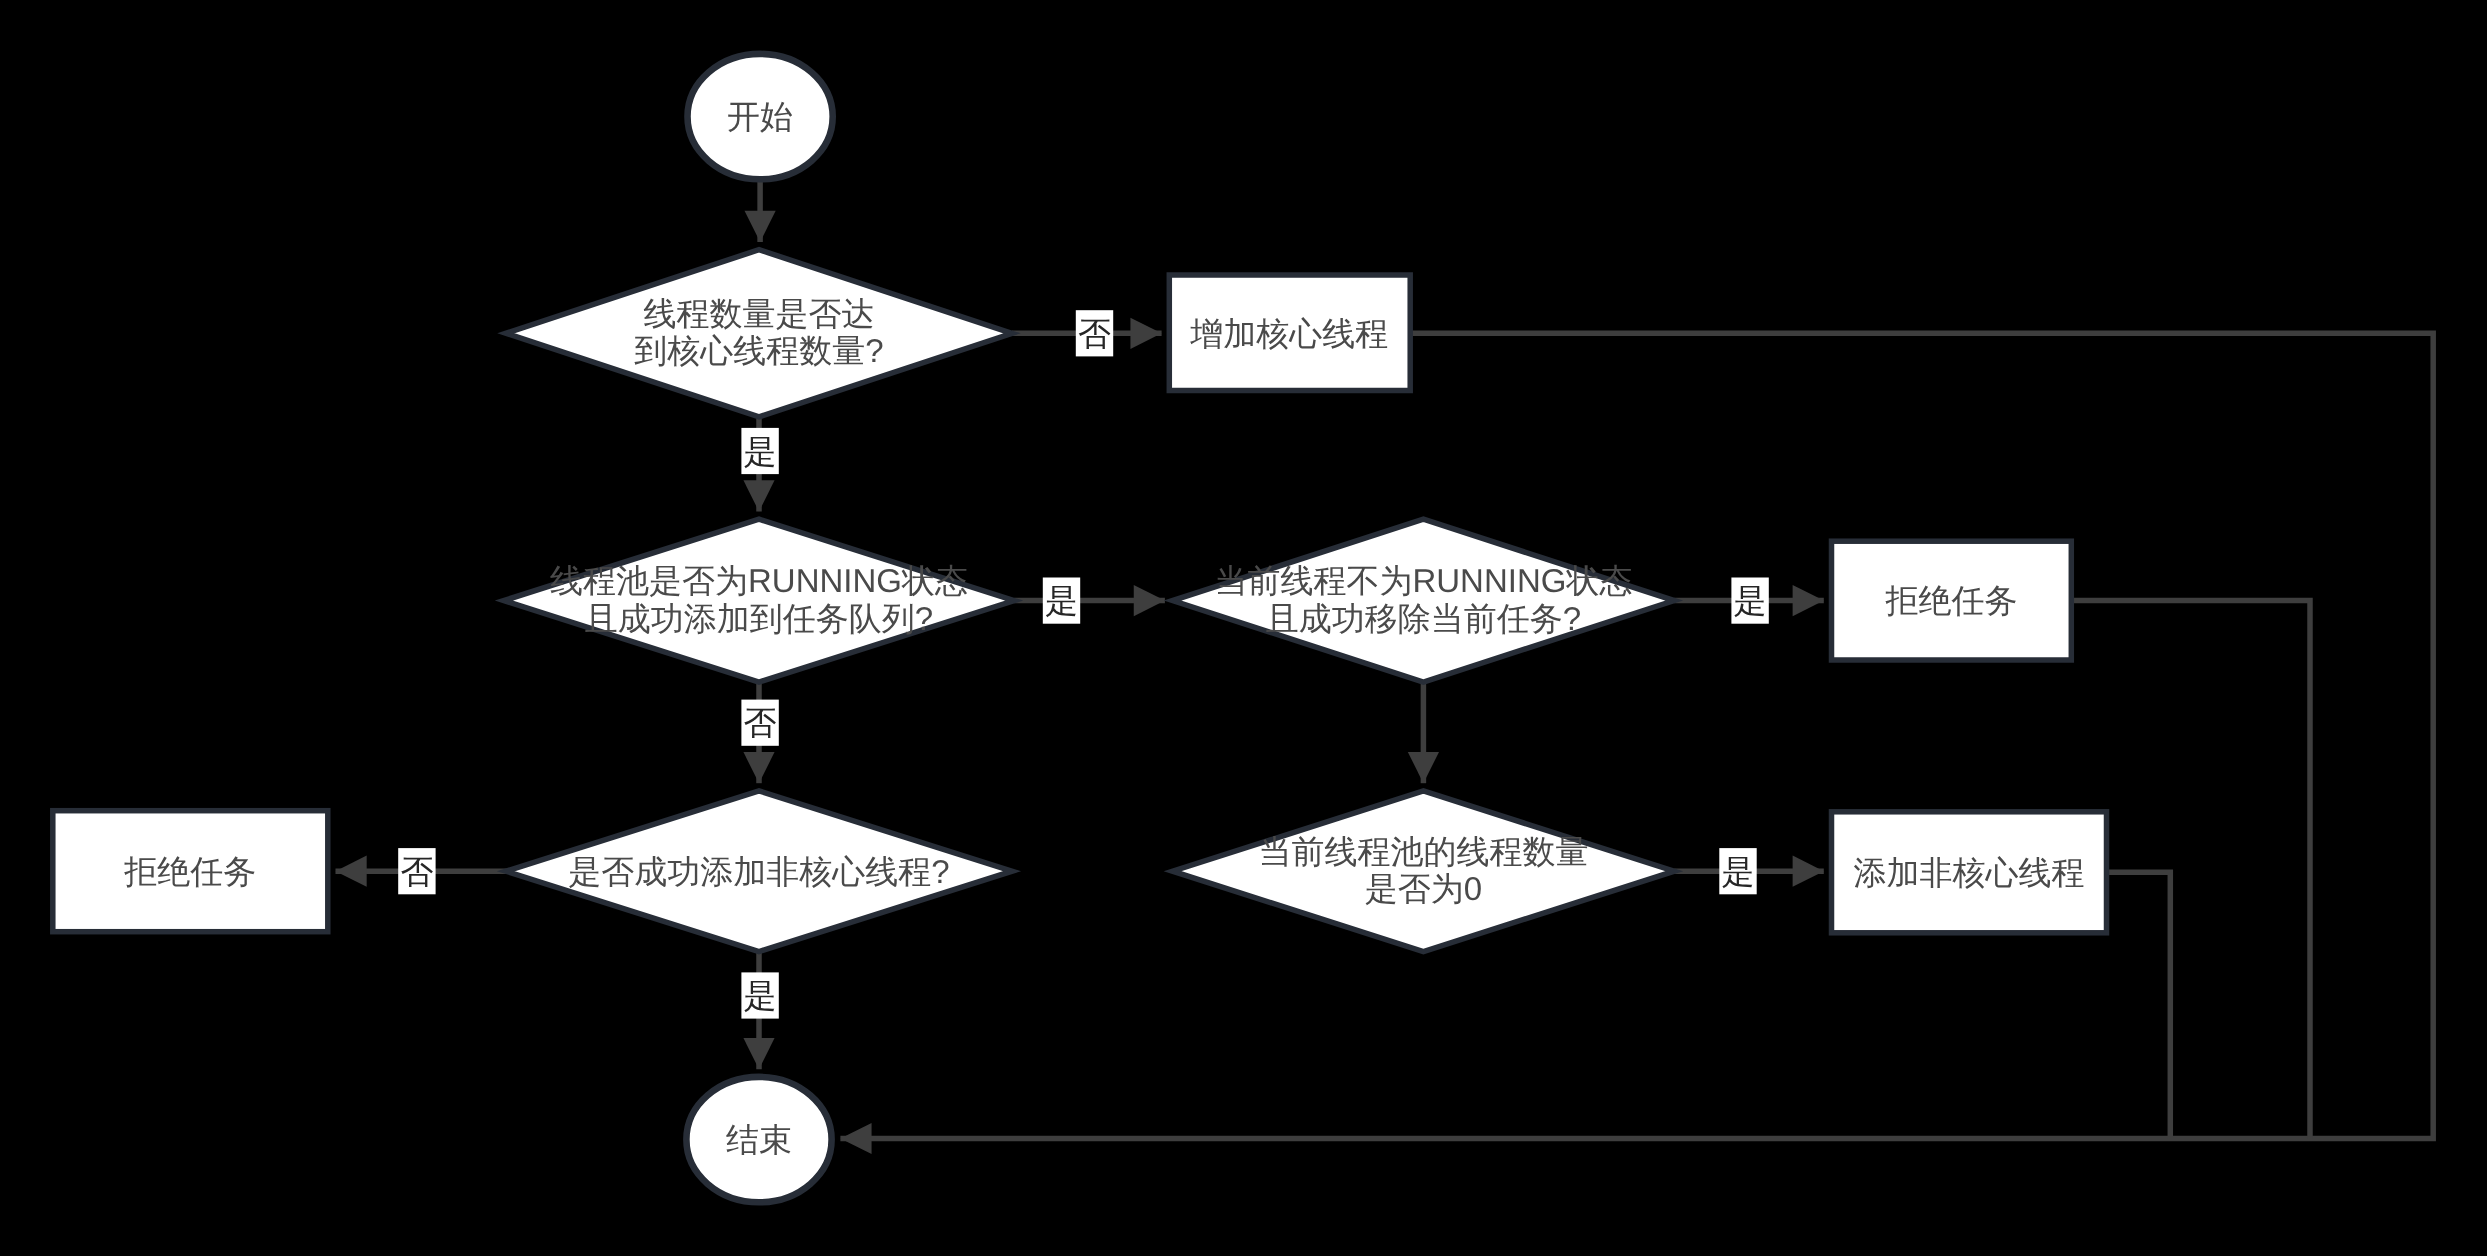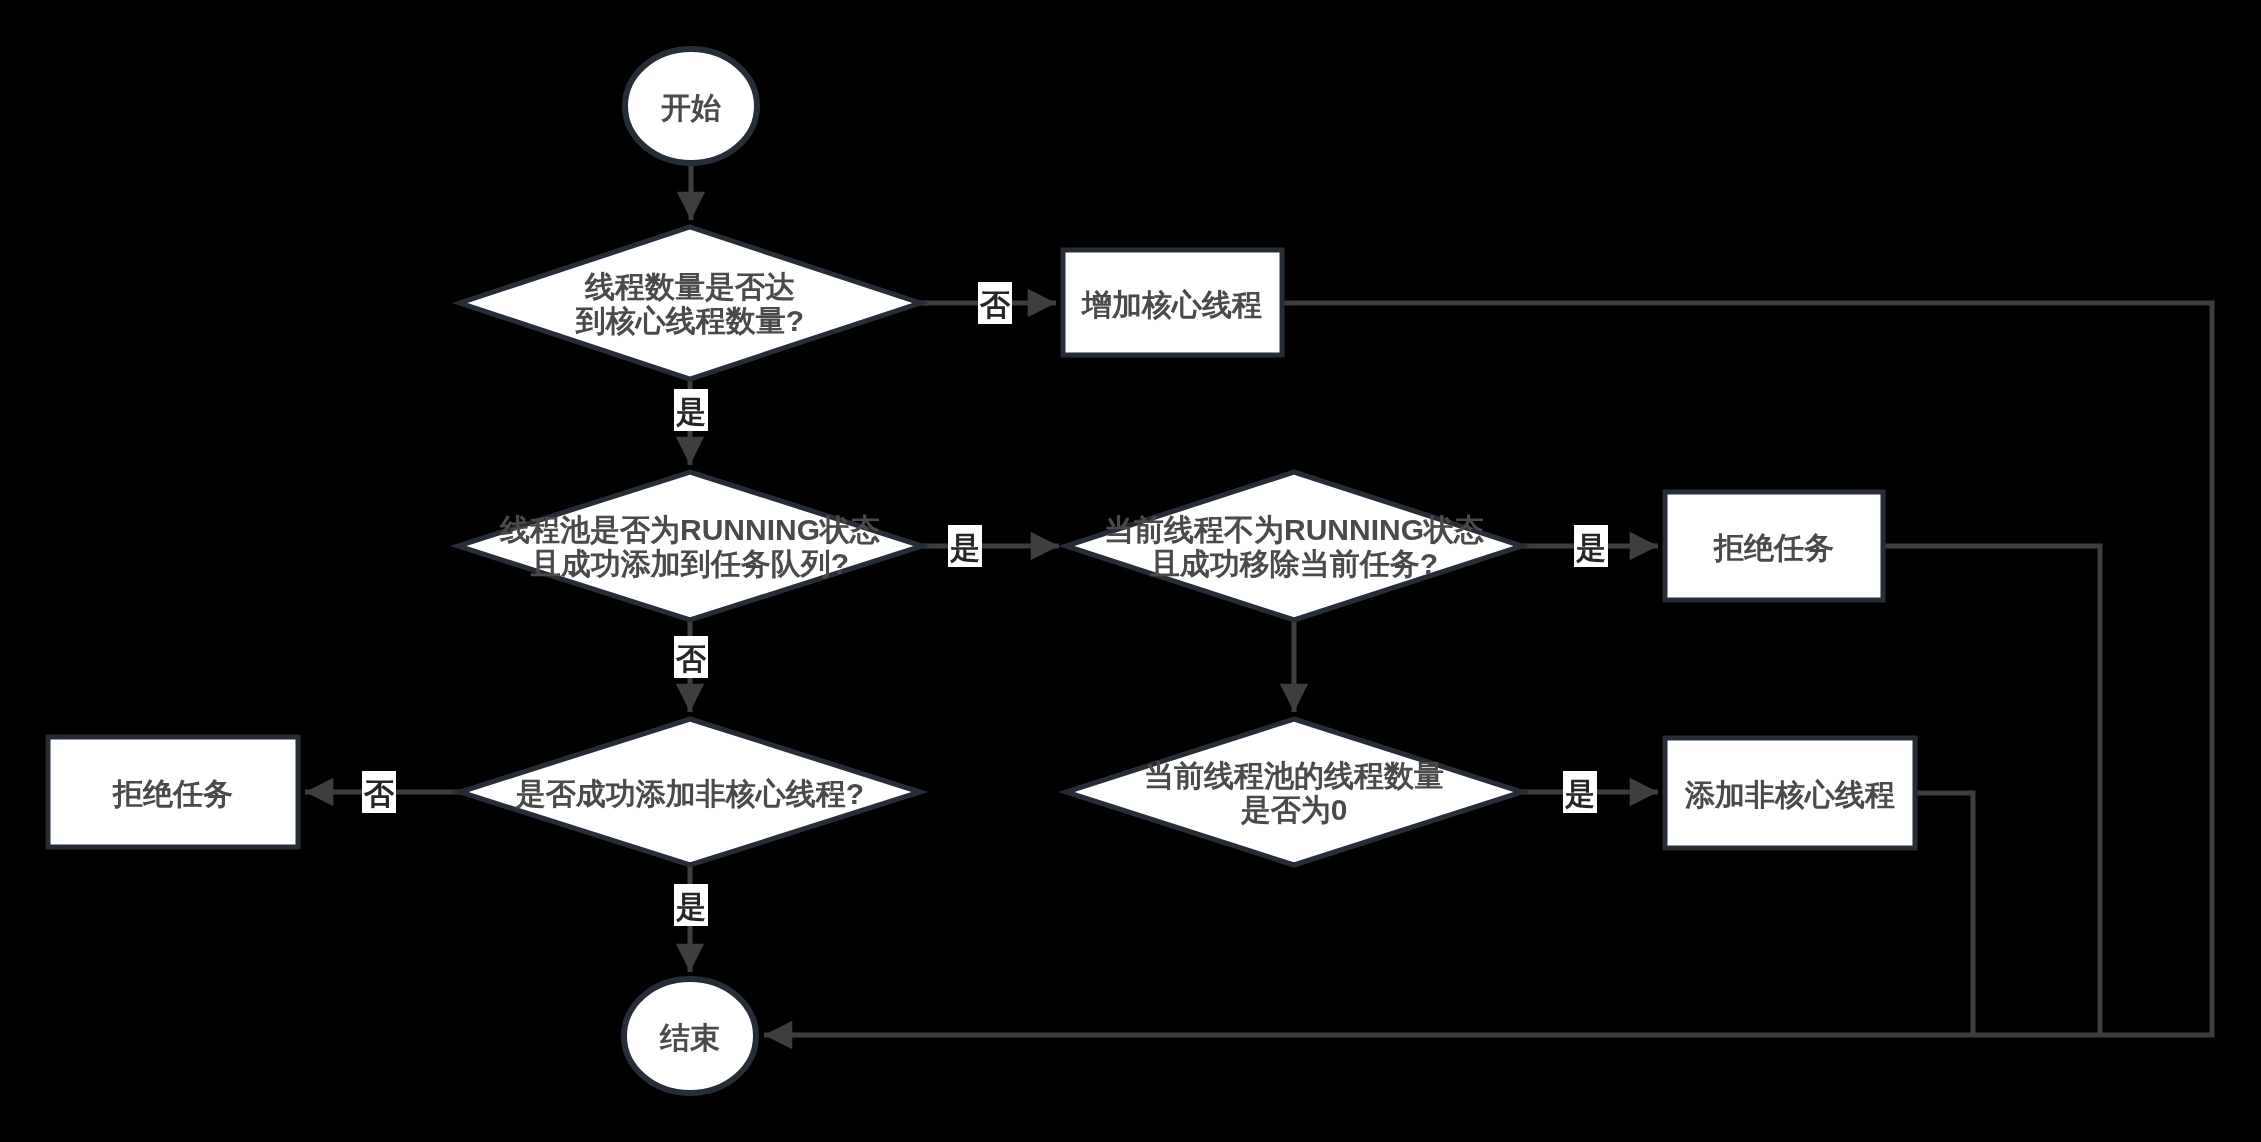--- a/index.html
+++ b/index.html
@@ -8,21 +8,20 @@
     background: #000000;
     width: 2261px;
     height: 1142px;
     overflow: hidden;
     font-family: "Liberation Sans", "DejaVu Sans", sans-serif;
   }
   #stage {
     width: 2261px;
     height: 1142px;
     position: relative;
-    font-weight: bold;
   }
   svg { display: block; }
   .shape {
     fill: #ffffff;
     stroke: #272d37;
     stroke-width: 5px;
   }
   .terminal {
     fill: #ffffff;
     stroke: #272d37;

